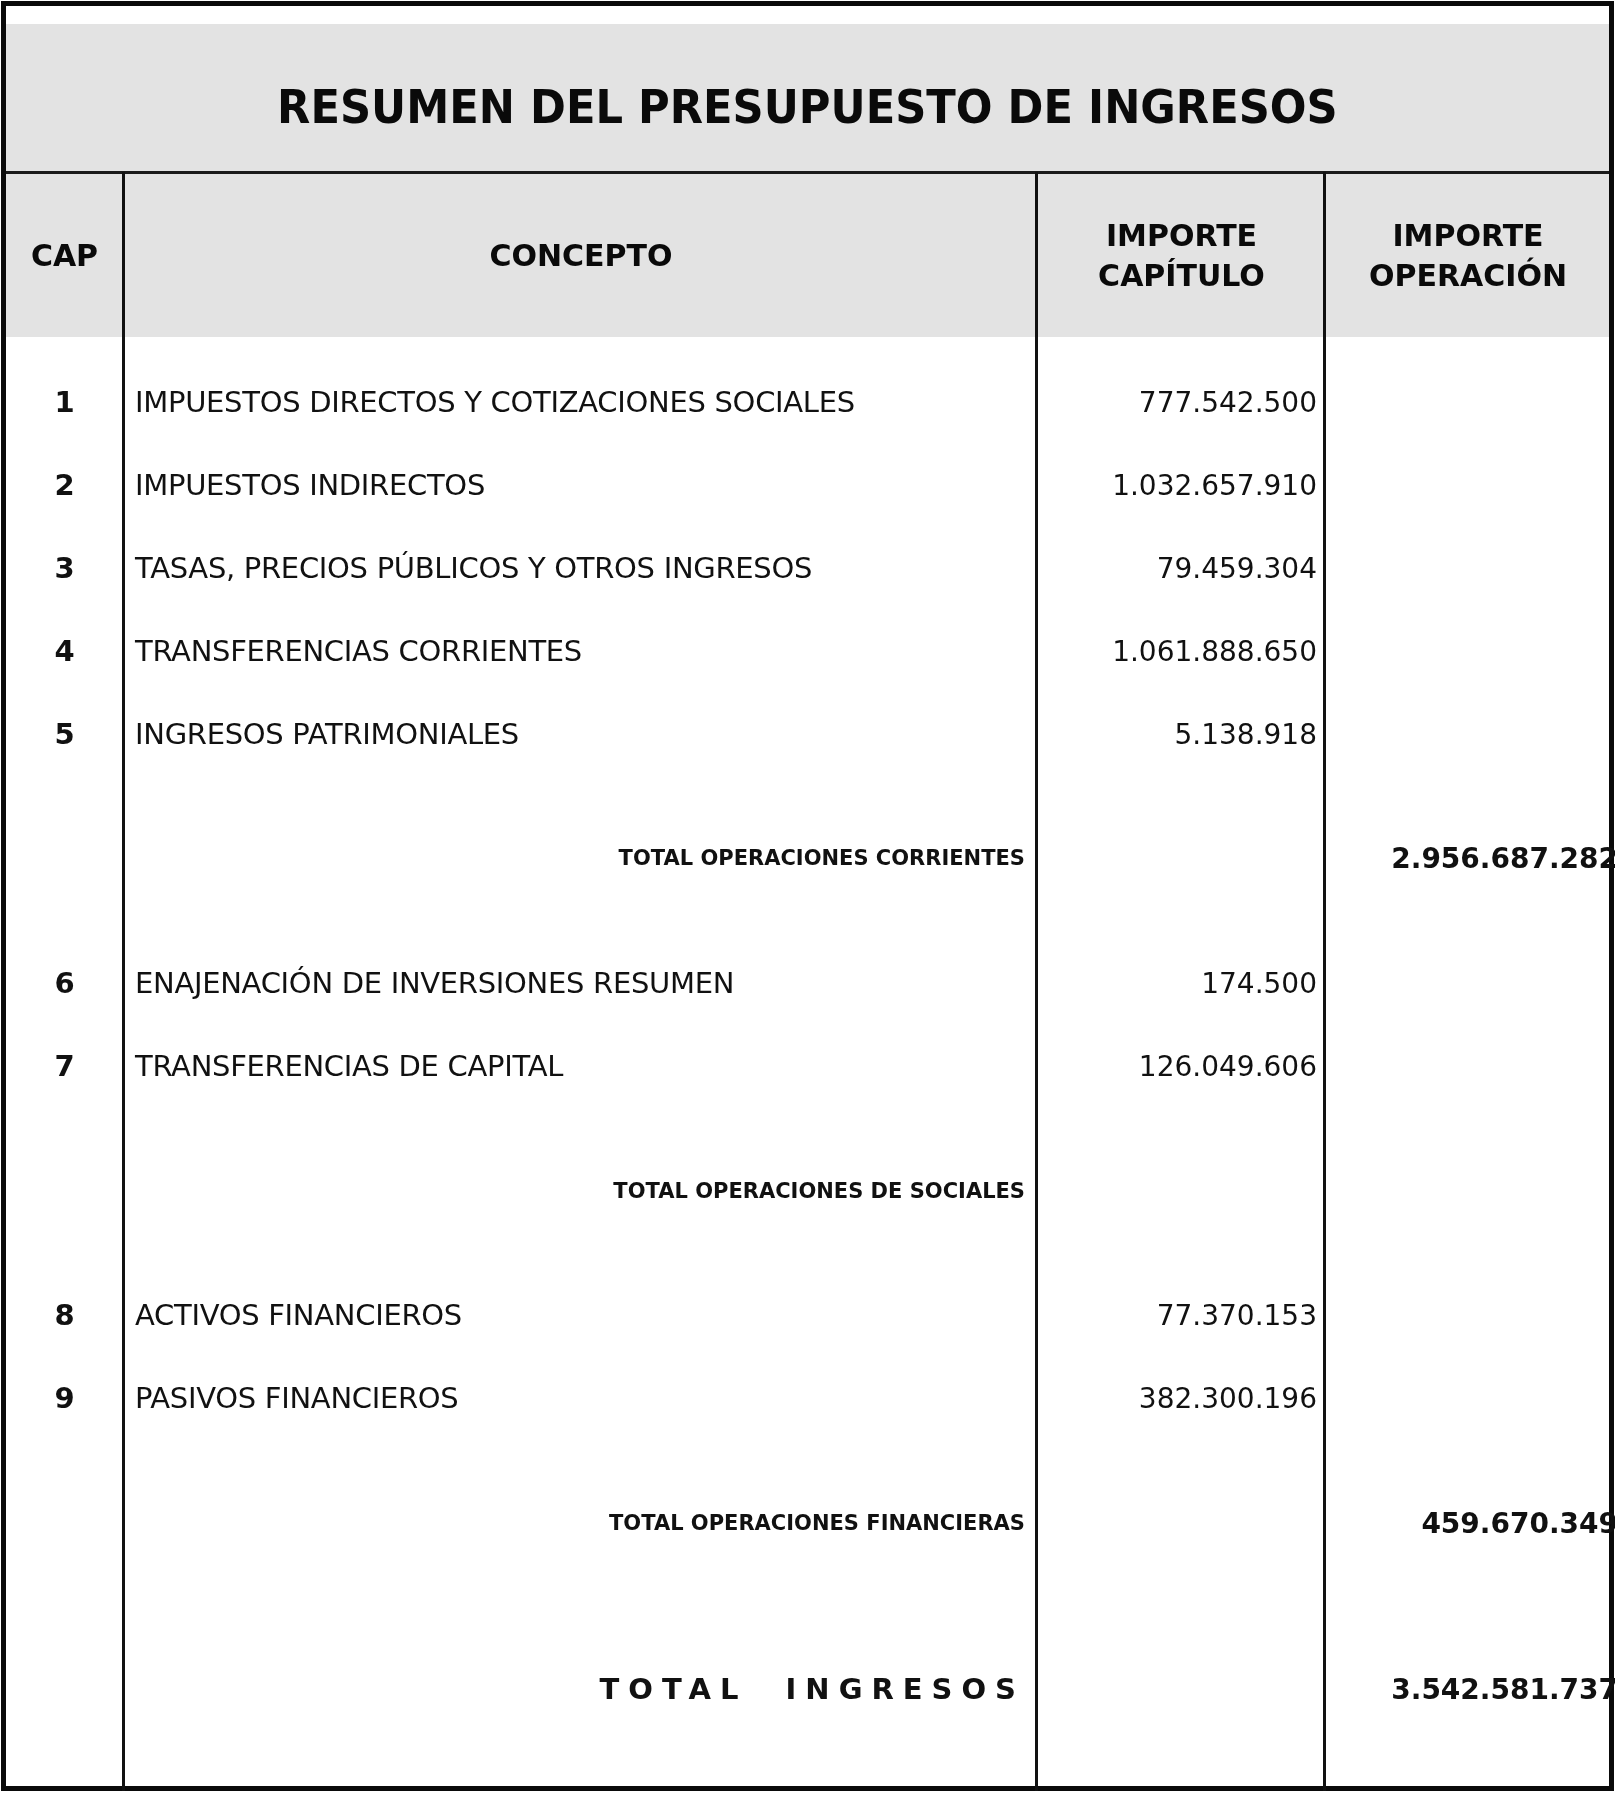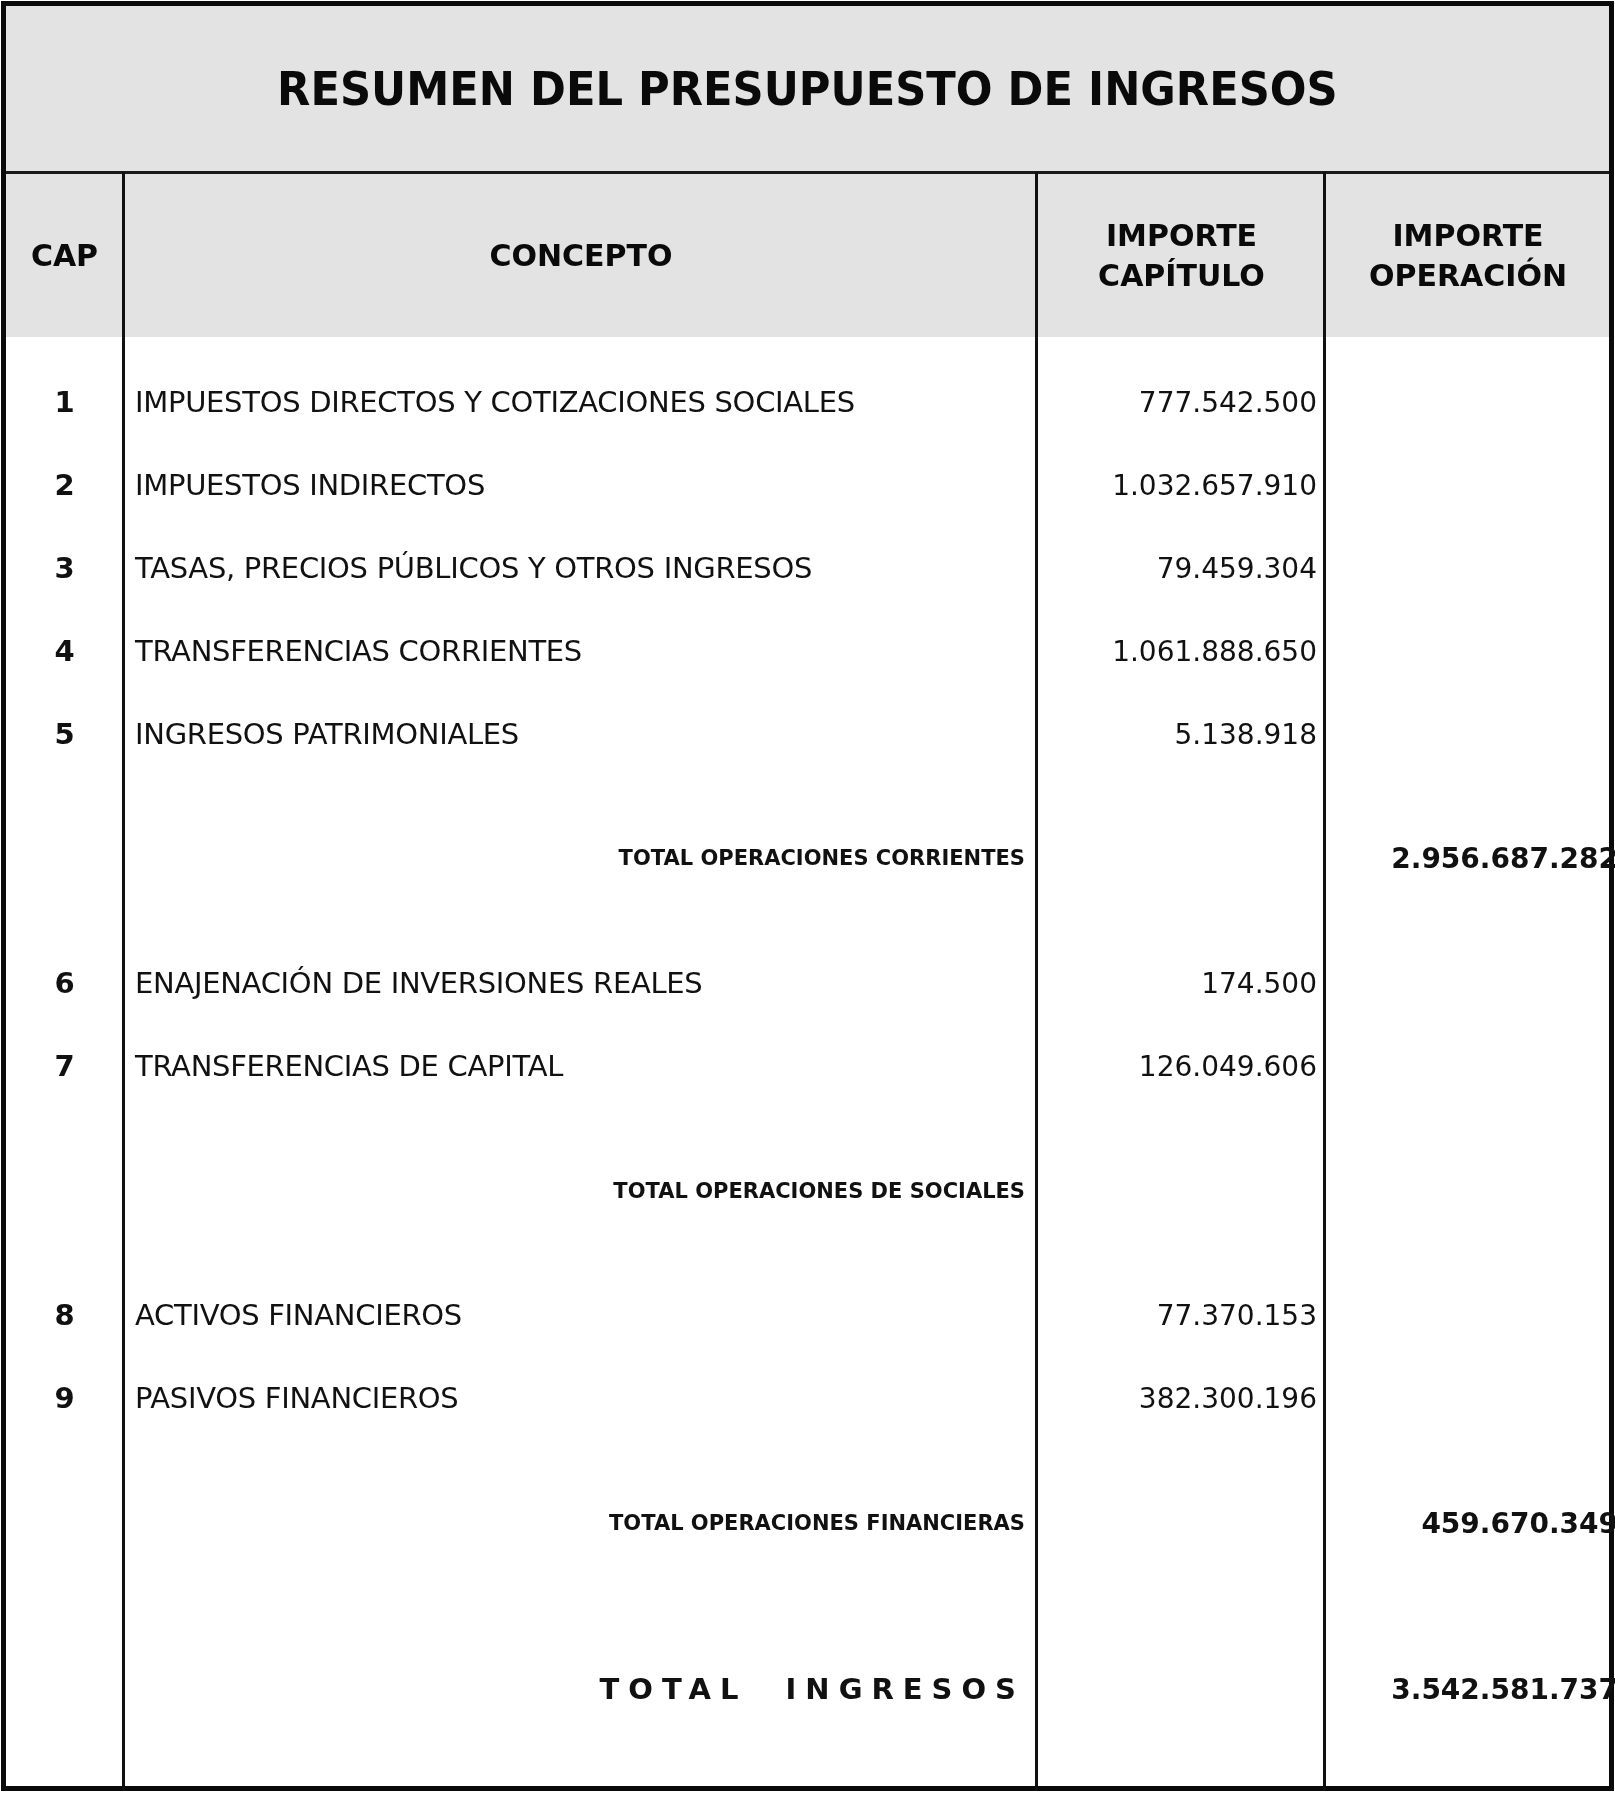--- a/index.html
+++ b/index.html
@@ -20,21 +20,21 @@
       left: 1px;
       top: 1px;
       width: 1613px;
       height: 1790px;
       box-sizing: border-box;
       border: 5px solid #0a0a0a;
     }
     .title-band {
       position: absolute;
       left: 6px;
-      top: 6px;
+      top: 24px;
       width: 1603px;
       height: 165px;
       background: #e3e3e3;
       display: flex;
       align-items: center;
       justify-content: center;
     }
     .title-text {
       font-family: "DejaVu Sans", sans-serif;
       font-weight: bold;
@@ -201,21 +201,21 @@
   <div class="cell c-impop"></div>
 </div>
 <div class="row" style="top:828px;">
   <div class="cell c-cap"></div>
   <div class="cell c-concept total">TOTAL OPERACIONES CORRIENTES</div>
   <div class="cell c-impcap"></div>
   <div class="cell c-impop">2.956.687.282</div>
 </div>
 <div class="row" style="top:953px;">
   <div class="cell c-cap">6</div>
-  <div class="cell c-concept">ENAJENACIÓN DE INVERSIONES REALES</div>
+  <div class="cell c-concept">ENAJENACIÓN DE INVERSIONES RESUMEN</div>
   <div class="cell c-impcap">174.500</div>
   <div class="cell c-impop"></div>
 </div>
 <div class="row" style="top:1036px;">
   <div class="cell c-cap">7</div>
   <div class="cell c-concept">TRANSFERENCIAS DE CAPITAL</div>
   <div class="cell c-impcap">126.049.606</div>
   <div class="cell c-impop"></div>
 </div>
 <div class="row" style="top:1161px;">

